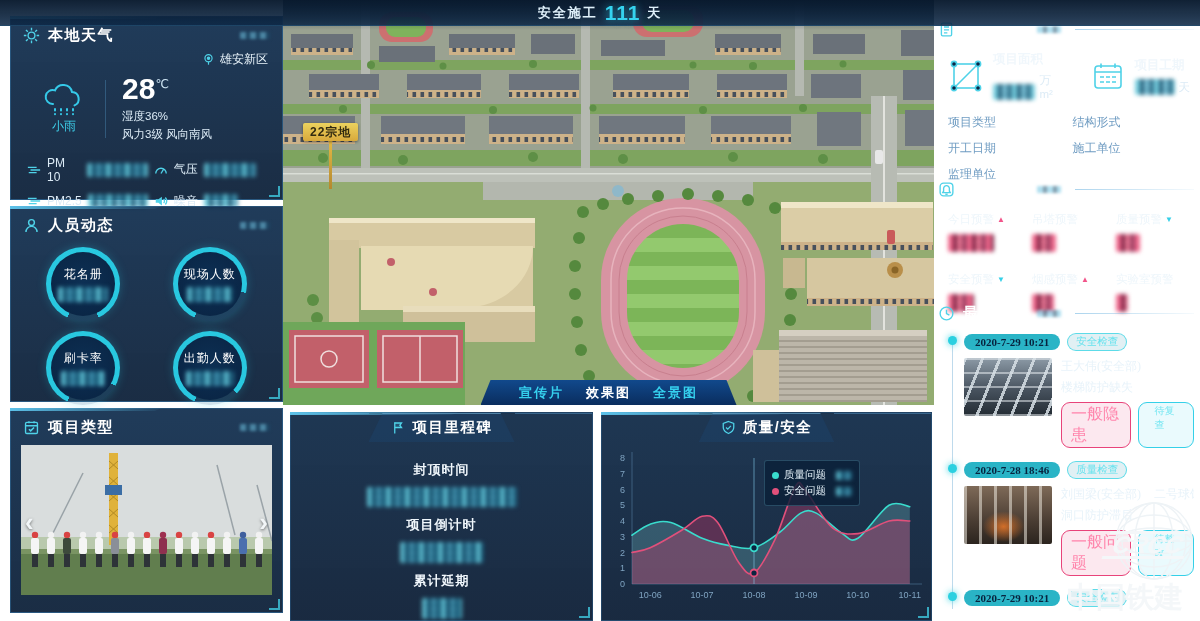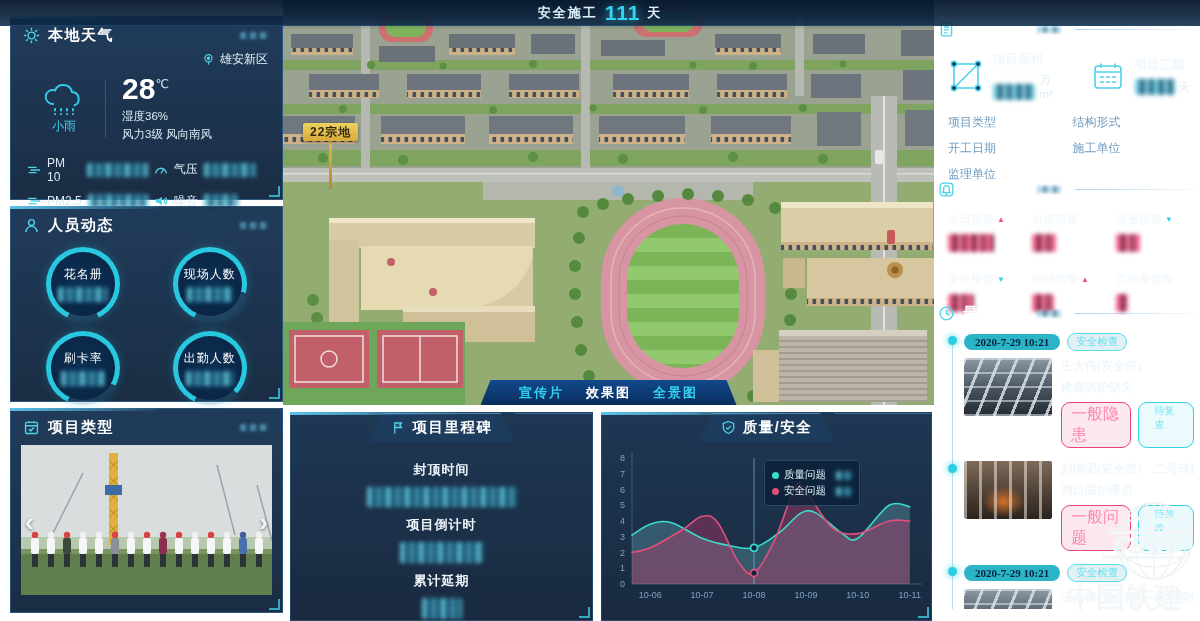--- a/index.html
+++ b/index.html
@@ -810,20 +810,24 @@
           <div class="ntags">
             <span class="tag-p">一般隐患</span>
             <span class="tag-c">待复查</span>
           </div>
         </div>
       </div>
     </div>
 
     <div class="nitem">
       <span class="ndot"></span>
+      <div class="nrow1">
+        <span class="npill-date">2020-7-28 18:46</span>
+        <span class="npill-cat">质量检查</span>
+      </div>
       <div class="nrow2">
         <div class="nthumb thumb-indoor"></div>
         <div class="nmeta">
           <div class="nline1">
               <span>刘国梁(安全部)</span>
               <span>二号球馆</span>
             </div>
           <div class="nissue">洞口防护滞后</div>
           <div class="ntags">
             <span class="tag-p">一般问题</span>

